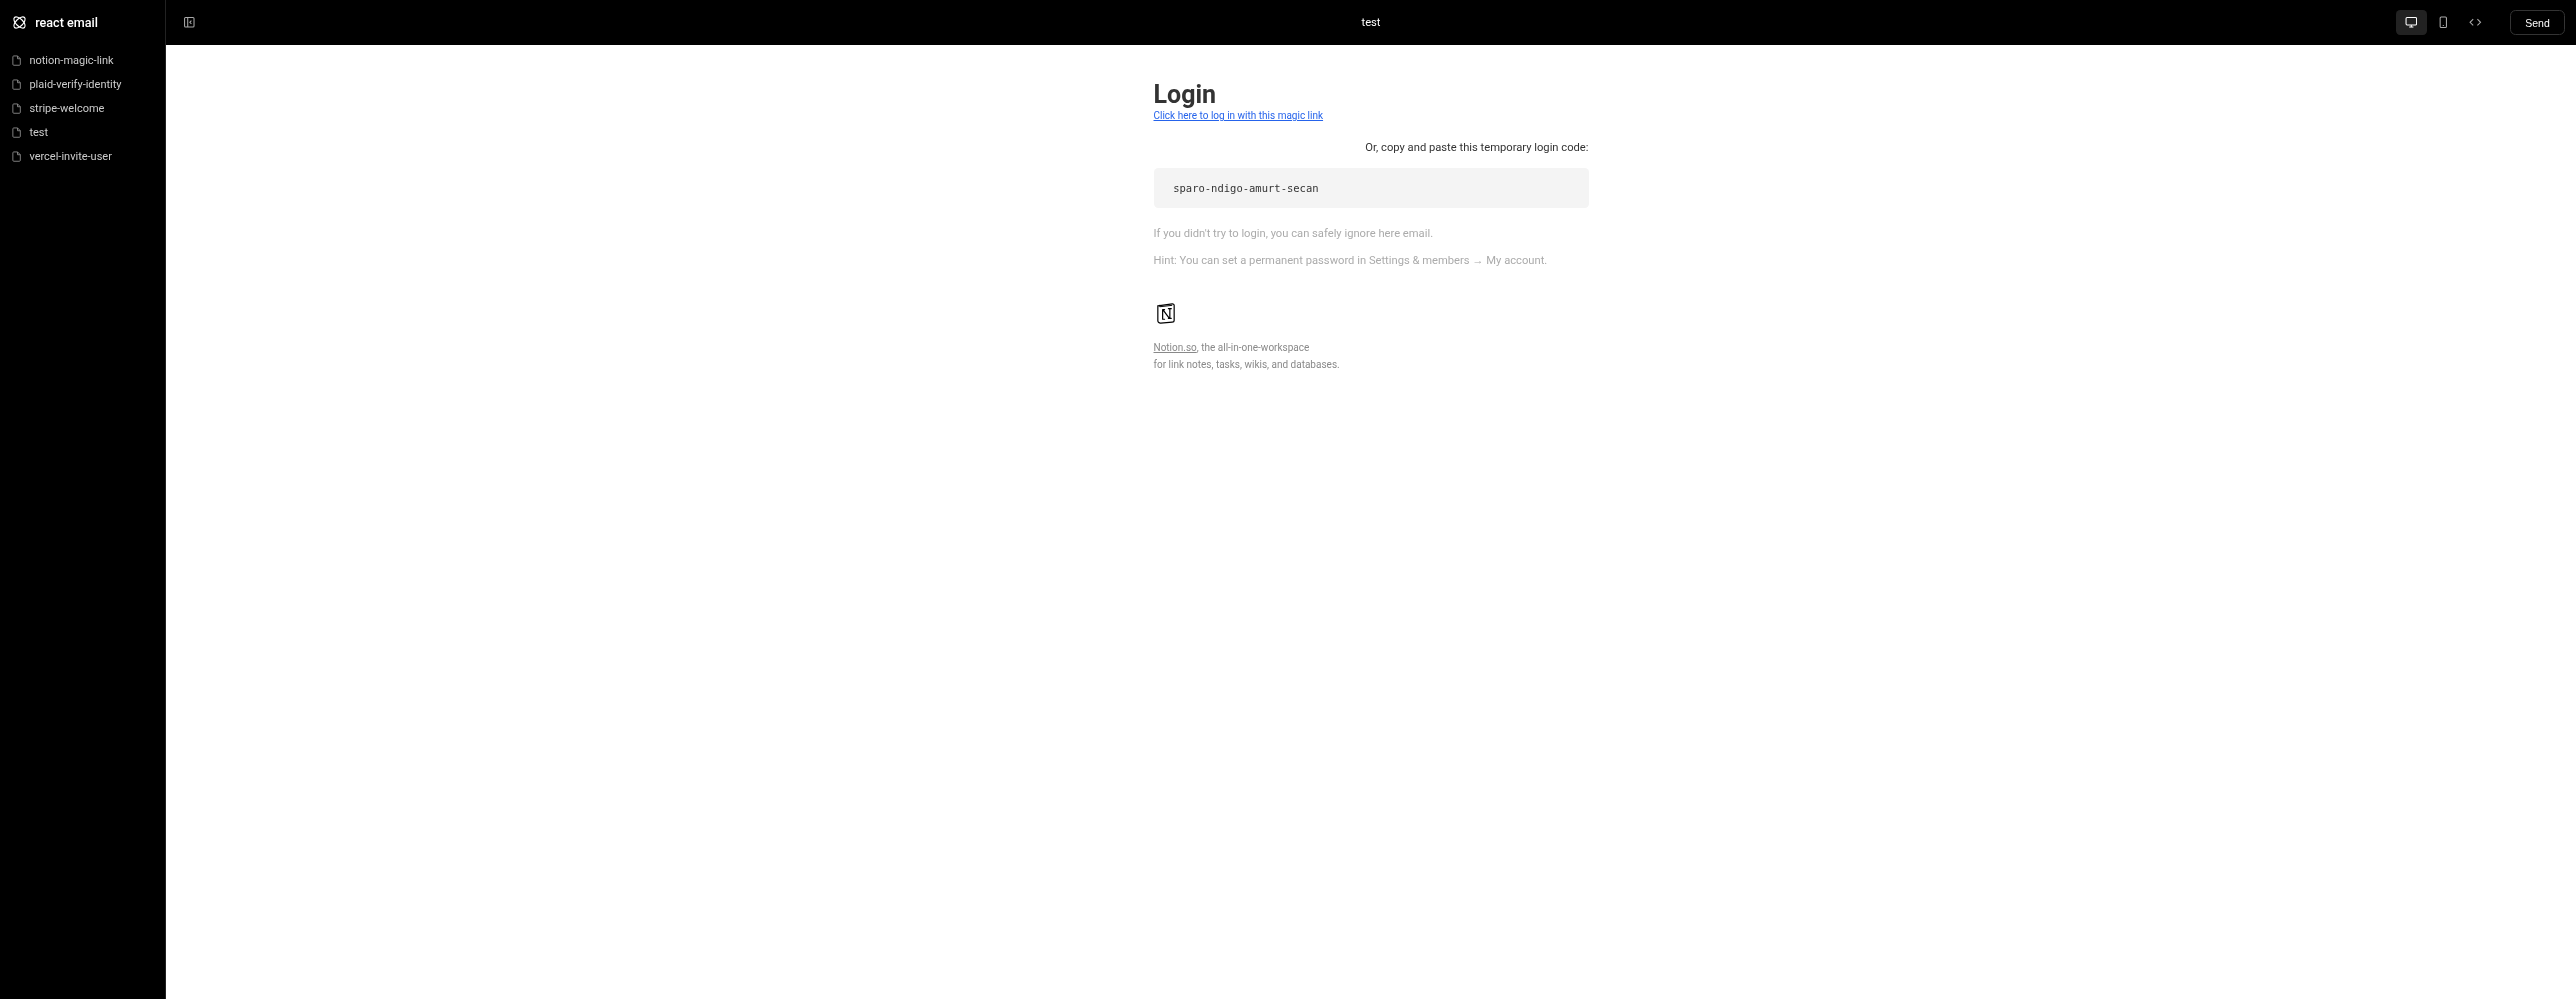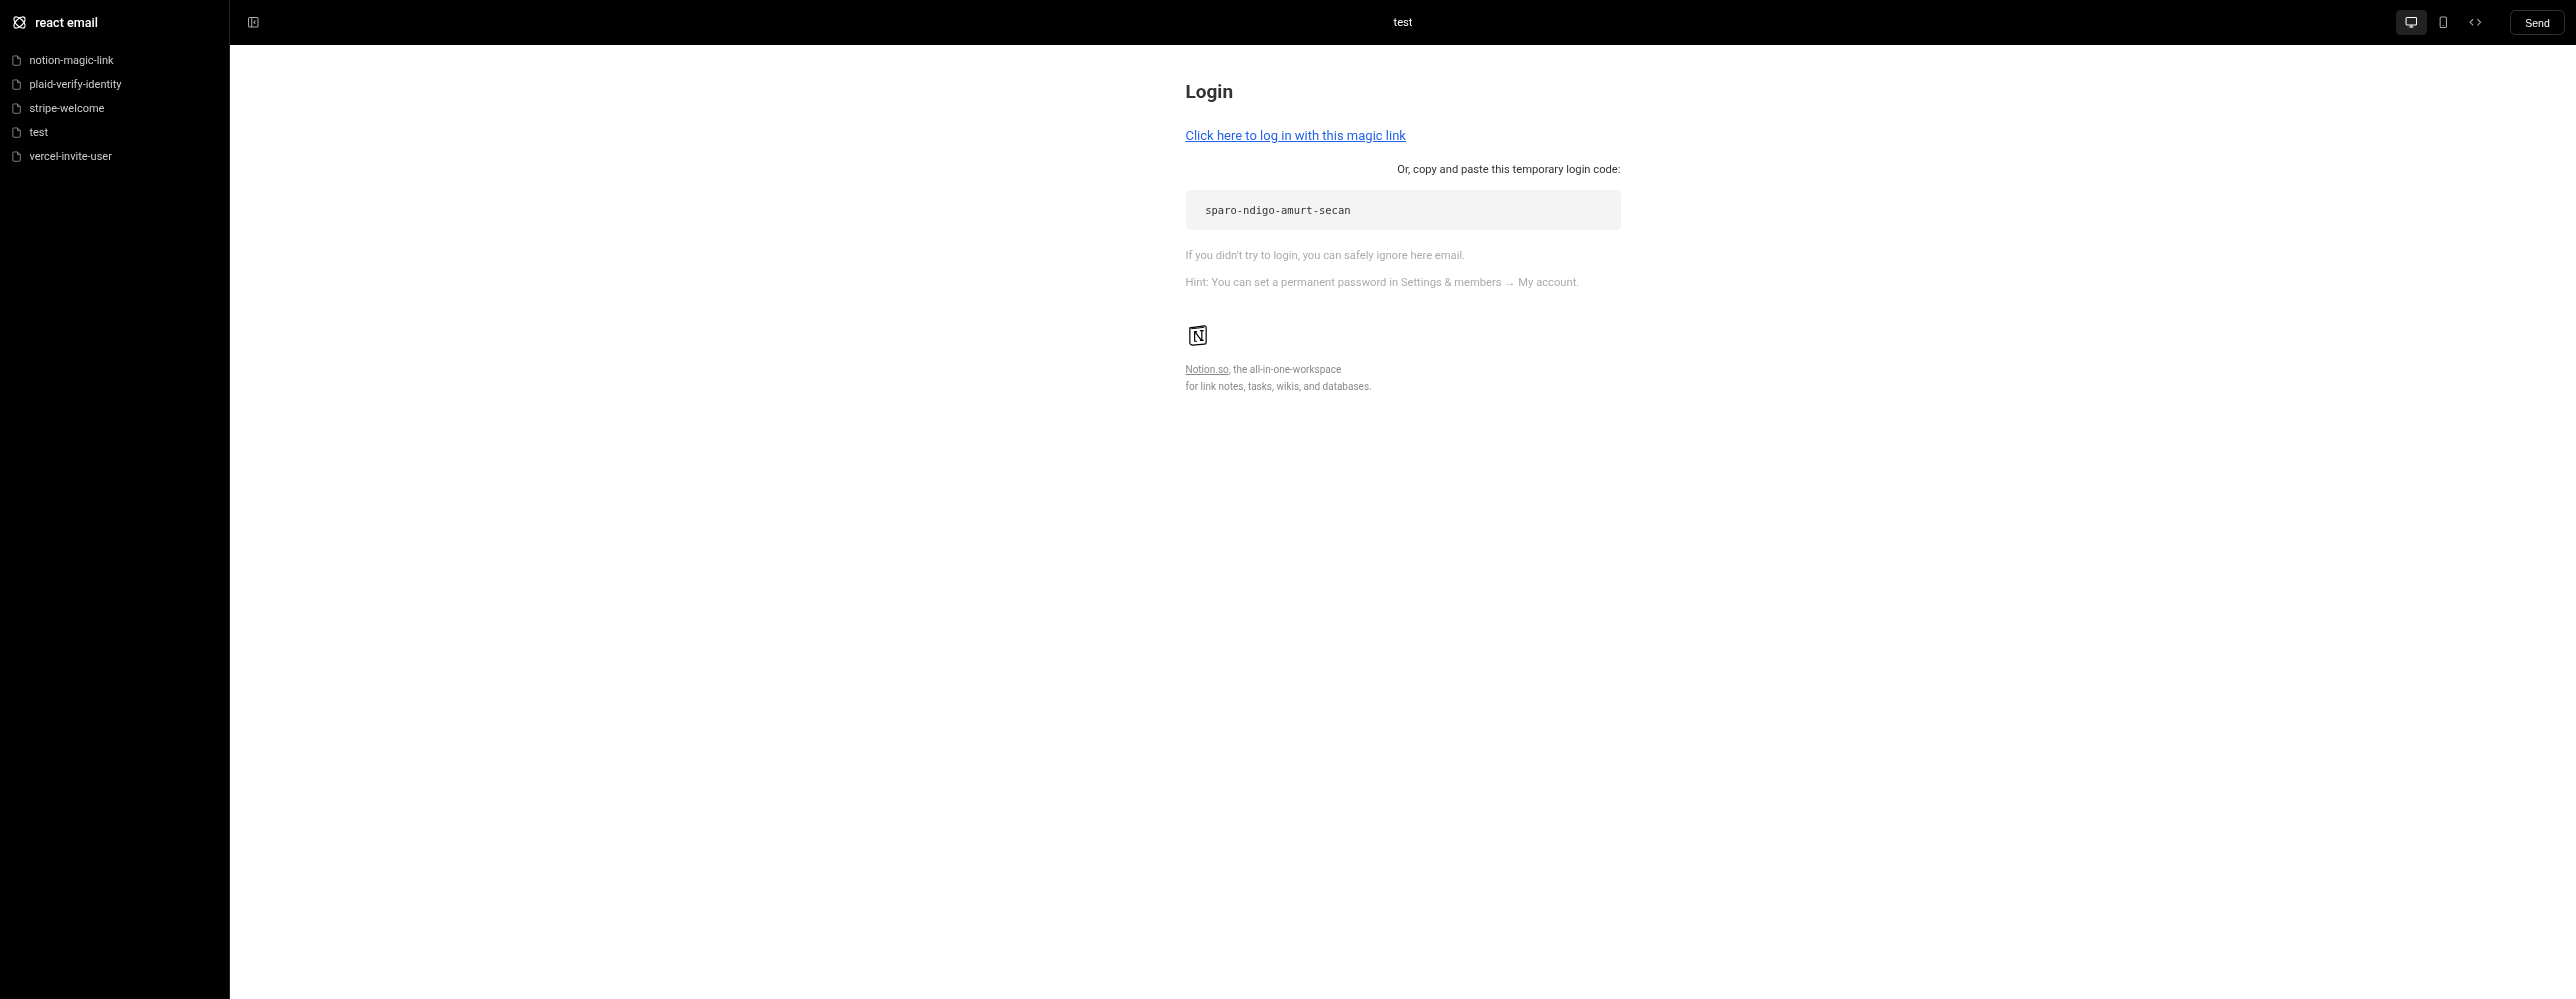--- a/index.html
+++ b/index.html
@@ -9,21 +9,21 @@
     }
     body {
       font-family: -apple-system, BlinkMacSystemFont, "Segoe UI", Roboto, Helvetica, Arial, sans-serif;
       background: #000;
       color: #fff;
       height: 100vh;
       display: flex;
       overflow: hidden;
     }
     .sidebar {
-      width: 230px;
+      width: 166px;
       background: #000;
       border-right: 0.7px solid #222;
       display: flex;
       flex-direction: column;
       flex-shrink: 0;
     }
     .sidebar-header {
       display: flex;
       align-items: center;
       gap: 7px;
@@ -135,29 +135,28 @@
       background: #fff;
       overflow: auto;
       padding: 35px 14px;
     }
     .email-content {
       max-width: 435px;
       margin: 0 auto;
       color: #333;
     }
     .email-heading {
-      font-size: 19px;
+      font-size: 25px;
       font-weight: 700;
       color: #333;
-      margin-bottom: 25px;
     }
     .email-link {
       color: #2563eb;
       text-decoration: underline;
-      font-size: 13px;
+      font-size: 10px;
       display: inline-block;
       margin-bottom: 19.7px;
     }
     .email-text {
       font-size: 11.2px;
       color: #333;
       margin-bottom: 14px;
       text-align: right;
     }
     .code-box {

